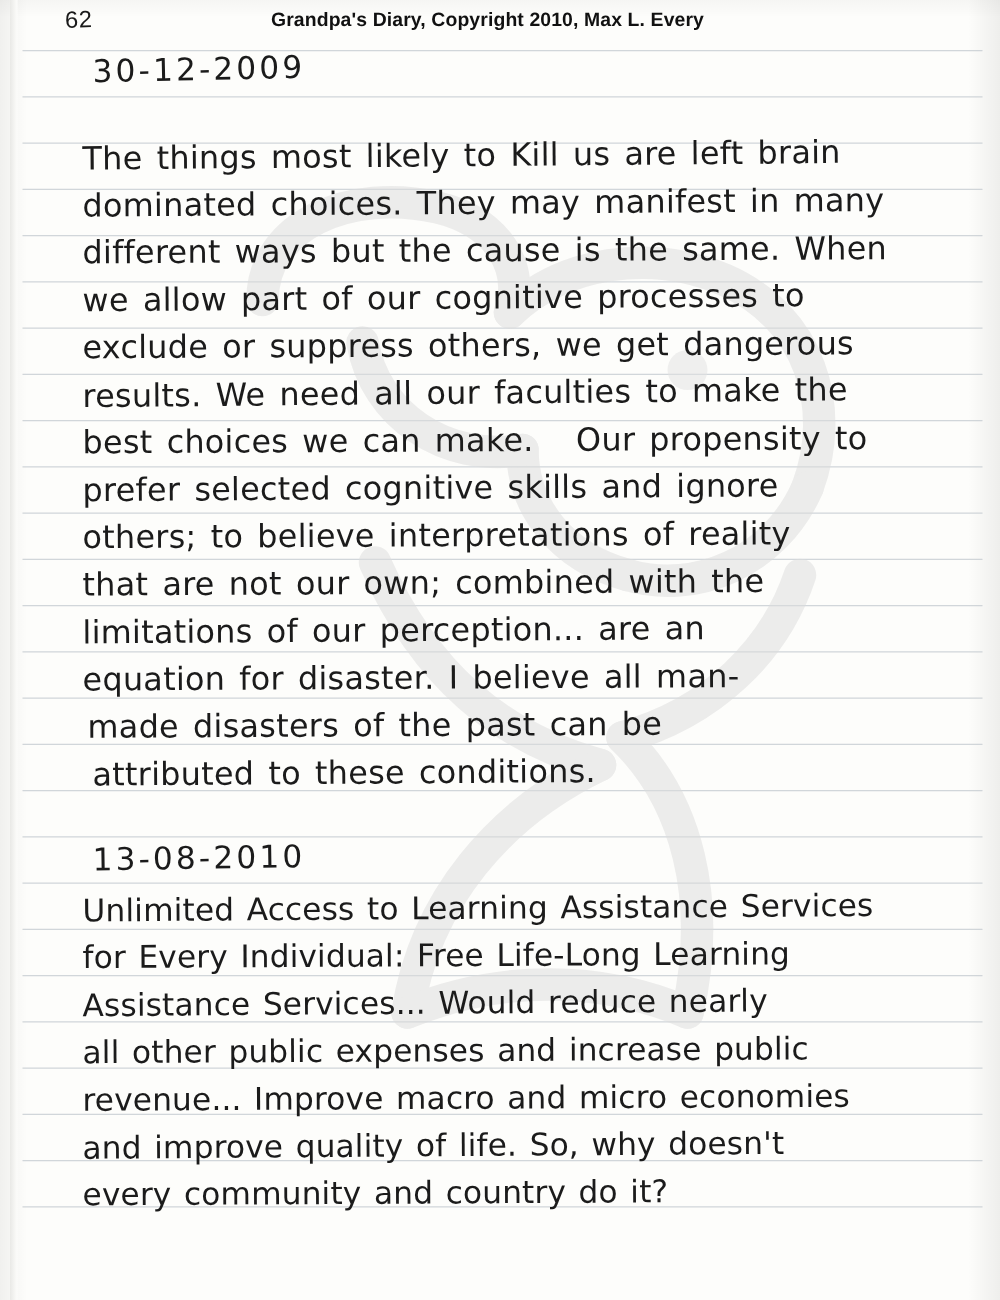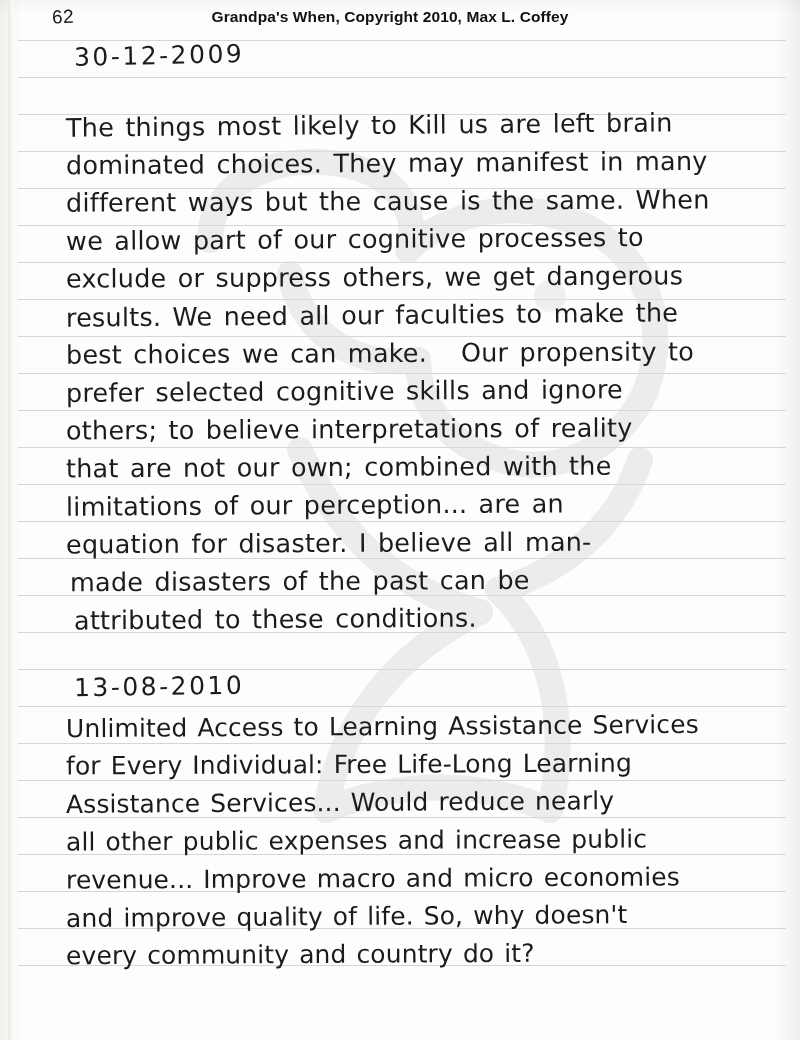--- a/index.html
+++ b/index.html
@@ -175,21 +175,21 @@
       <path d="M400 690 C420 600 400 520 348 470"></path>
       <path d="M348 470 C420 450 470 400 490 340"></path>
     </g>
     <g fill="#e2e2e2">
       <circle cx="400" cy="176" r="16"></circle>
     </g>
   </svg>
 
   <div class="header">
     <div class="page-number">62</div>
-    <div class="header-title">Grandpa's When,  Copyright 2010,  Max L. Coffey</div>
+    <div class="header-title">Grandpa's Diary,  Copyright 2010,  Max L. Every</div>
   </div>
 
   <div id="handwriting">
       <div class="hand date" style="left: 74px; top: 41px; transform: rotate(-1.2deg);">30-12-2009</div>
       <div class="hand body-line" style="left: 66px; top: 110px; transform: rotate(-0.5deg);">The things most likely to Kill us are left brain</div>
       <div class="hand body-line" style="left: 66px; top: 148px; transform: rotate(-0.4deg);">dominated choices. They may manifest in many</div>
       <div class="hand body-line" style="left: 66px; top: 186px; transform: rotate(-0.3deg);">different ways but the cause is the same. When</div>
       <div class="hand body-line" style="left: 66px; top: 224px; transform: rotate(-0.4deg);">we allow part of our cognitive processes to</div>
       <div class="hand body-line" style="left: 66px; top: 262px; transform: rotate(-0.3deg);">exclude or suppress others, we get dangerous</div>
       <div class="hand body-line" style="left: 66px; top: 300px; transform: rotate(-0.5deg);">results. We need all our faculties to make the</div>

